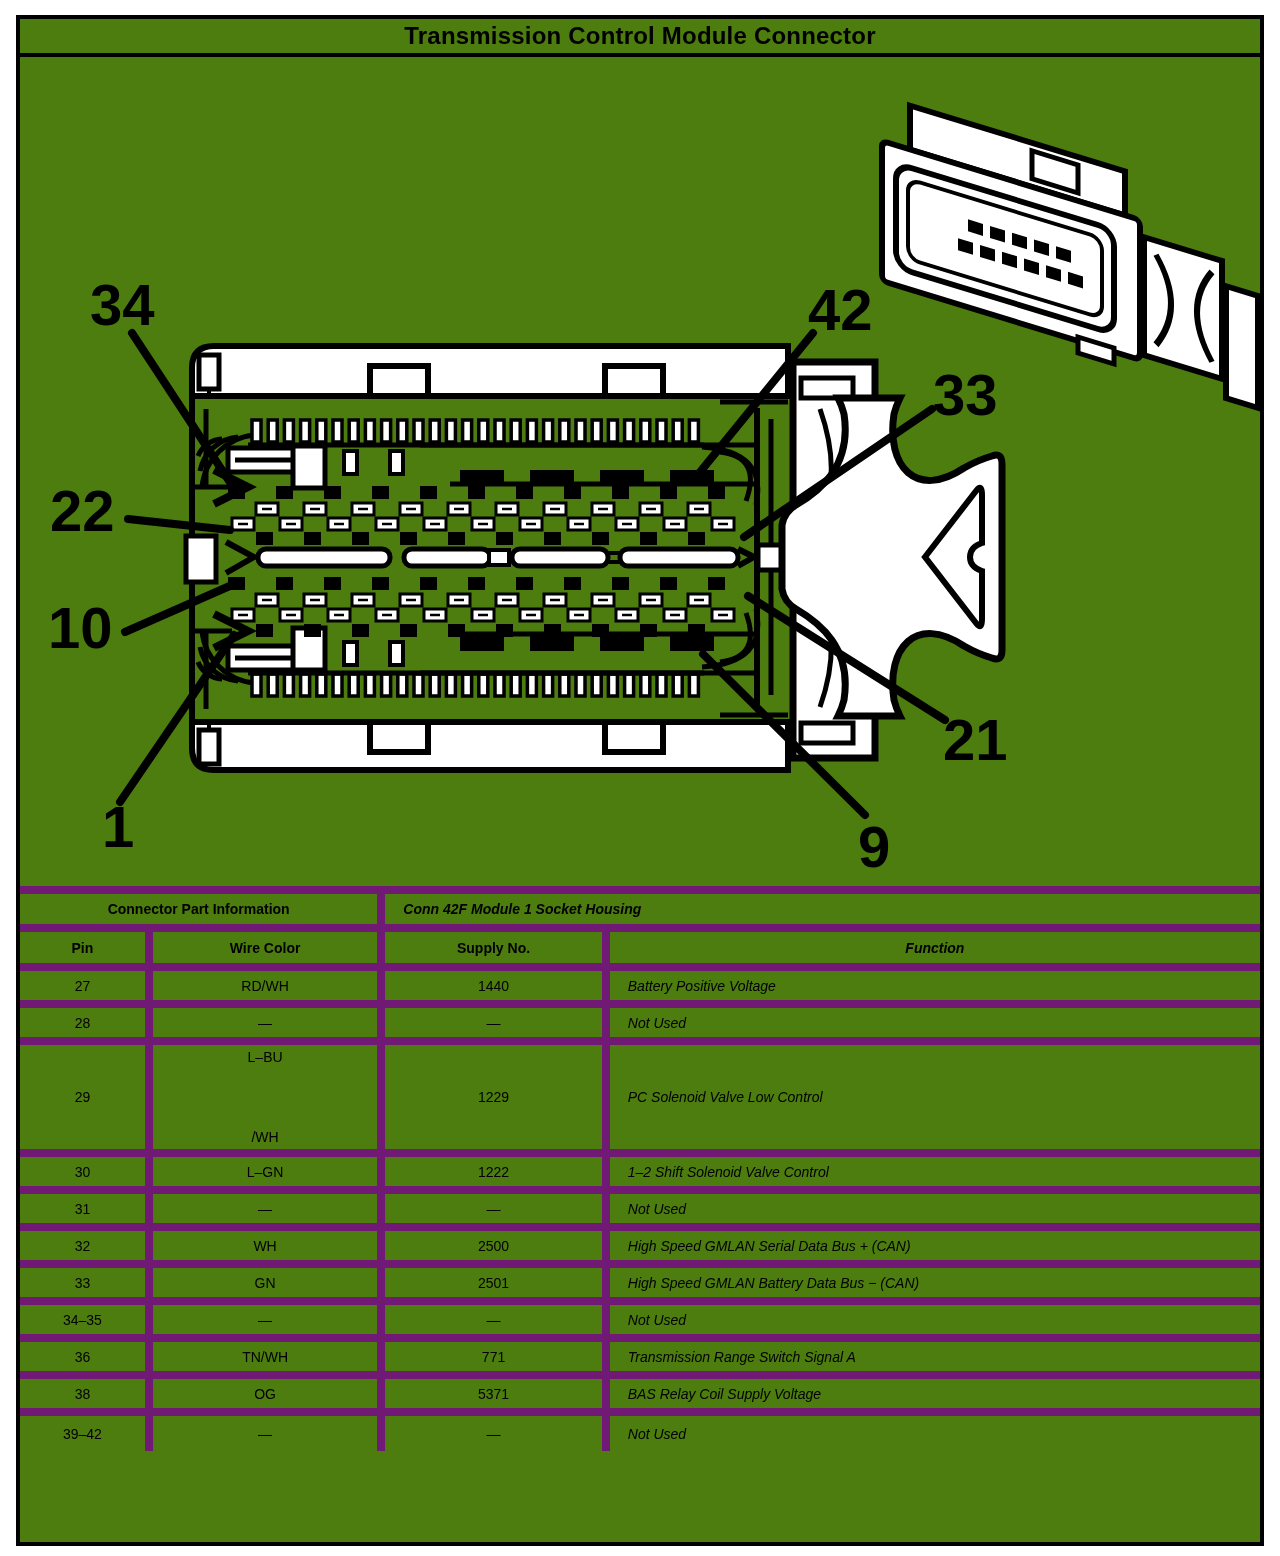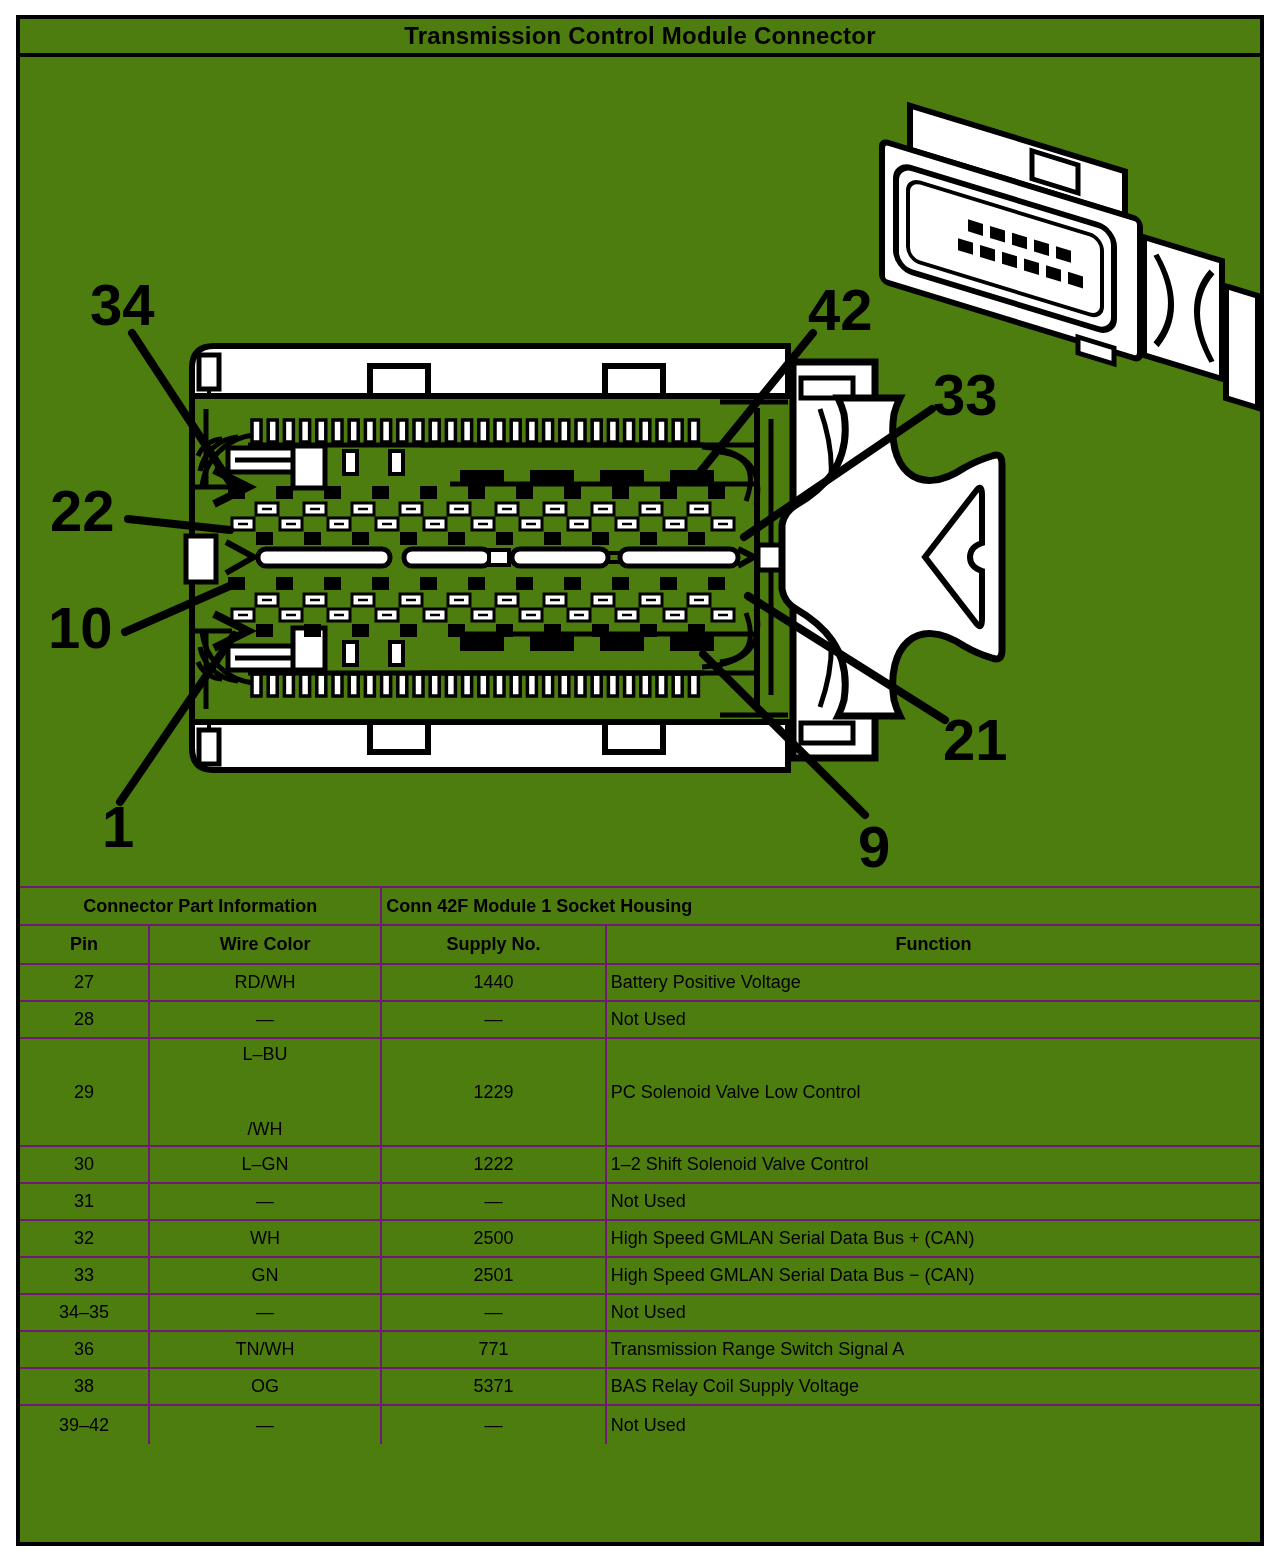--- a/index.html
+++ b/index.html
@@ -3,23 +3,23 @@
 <meta charset="utf-8">
 <style>
   html,body{margin:0;padding:0;background:#ffffff;}
   body{width:1280px;height:1556px;position:relative;font-family:"Liberation Sans",sans-serif;color:#000;}
   .page{position:absolute;left:16px;top:15px;width:1240px;height:1523px;border:4px solid #000;background:#4d7c0f;}
   .title-row{height:34px;border-bottom:4px solid #000;display:flex;align-items:center;justify-content:center;}
   .title-row .t{font-size:24px;font-weight:bold;letter-spacing:0.2px;}
   .diagram{height:829px;position:relative;overflow:hidden;}
   .diagram svg{display:block;}
   table.pinout{border-collapse:collapse;width:1240px;table-layout:fixed;}
-  table.pinout td{border:2px solid #701a75;font-size:18px;padding:0 4px;vertical-align:middle;overflow:hidden;}
+  table.pinout td{border:8px solid #701a75;font-size:14px;padding:0 18px;vertical-align:middle;overflow:hidden;}
   table.pinout tr td:first-child{border-left:none;}
-  table.pinout tr td:last-child{border-right:none;}
+  table.pinout tr td:last-child{border-right:none;font-style:italic;}
   table.pinout tr:last-child td{border-bottom:none;}
   td.c{text-align:center;}
   td.b{font-weight:bold;}
   td.fn{text-align:left;}
   .wire2{display:flex;flex-direction:column;justify-content:space-between;height:96px;padding:4px 0;align-items:center;}
   .colPin{width:128px;}
   .colWire{width:231px;}
   .colCirc{width:223px;}
   .colFn{width:650px;}
   
@@ -441,21 +441,21 @@
       <td class="c">32</td>
       <td class="c">WH</td>
       <td class="c">2500</td>
       <td class="fn">High Speed GMLAN Serial Data Bus + (CAN)</td>
     </tr>
 
     <tr style="height:37px;">
       <td class="c">33</td>
       <td class="c">GN</td>
       <td class="c">2501</td>
-      <td class="fn">High Speed GMLAN Serial Data Bus − (CAN)</td>
+      <td class="fn">High Speed GMLAN Battery Data Bus − (CAN)</td>
     </tr>
 
     <tr style="height:37px;">
       <td class="c">34–35</td>
       <td class="c">—</td>
       <td class="c">—</td>
       <td class="fn">Not Used</td>
     </tr>
 
     <tr style="height:37px;">

